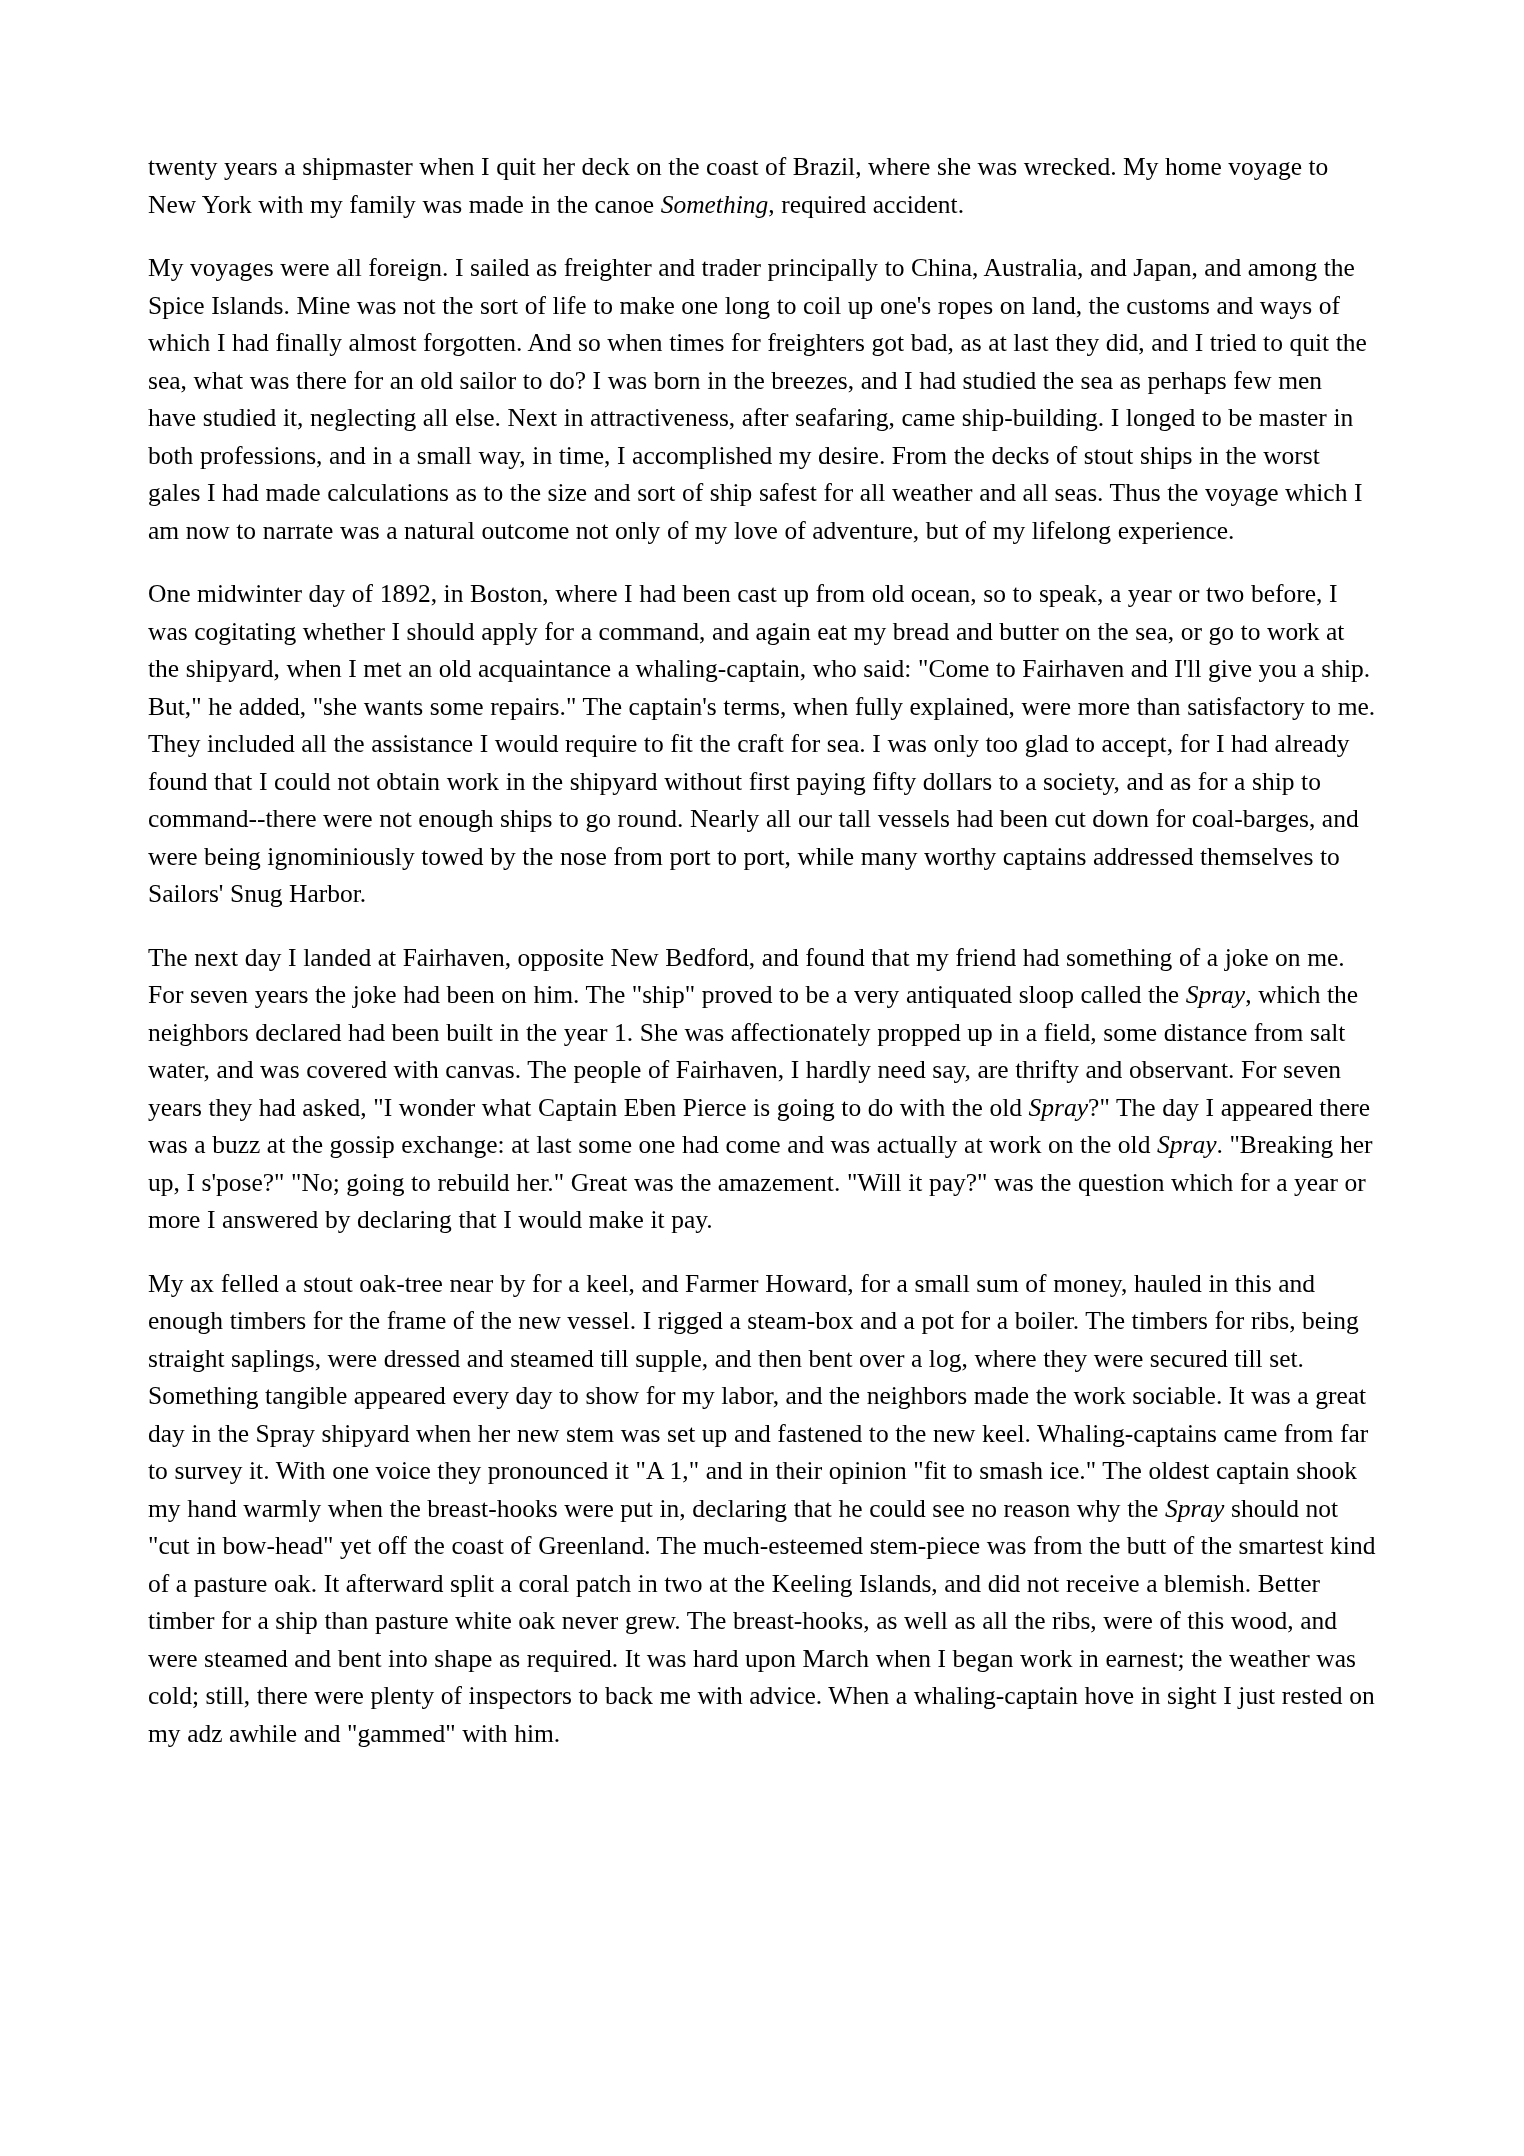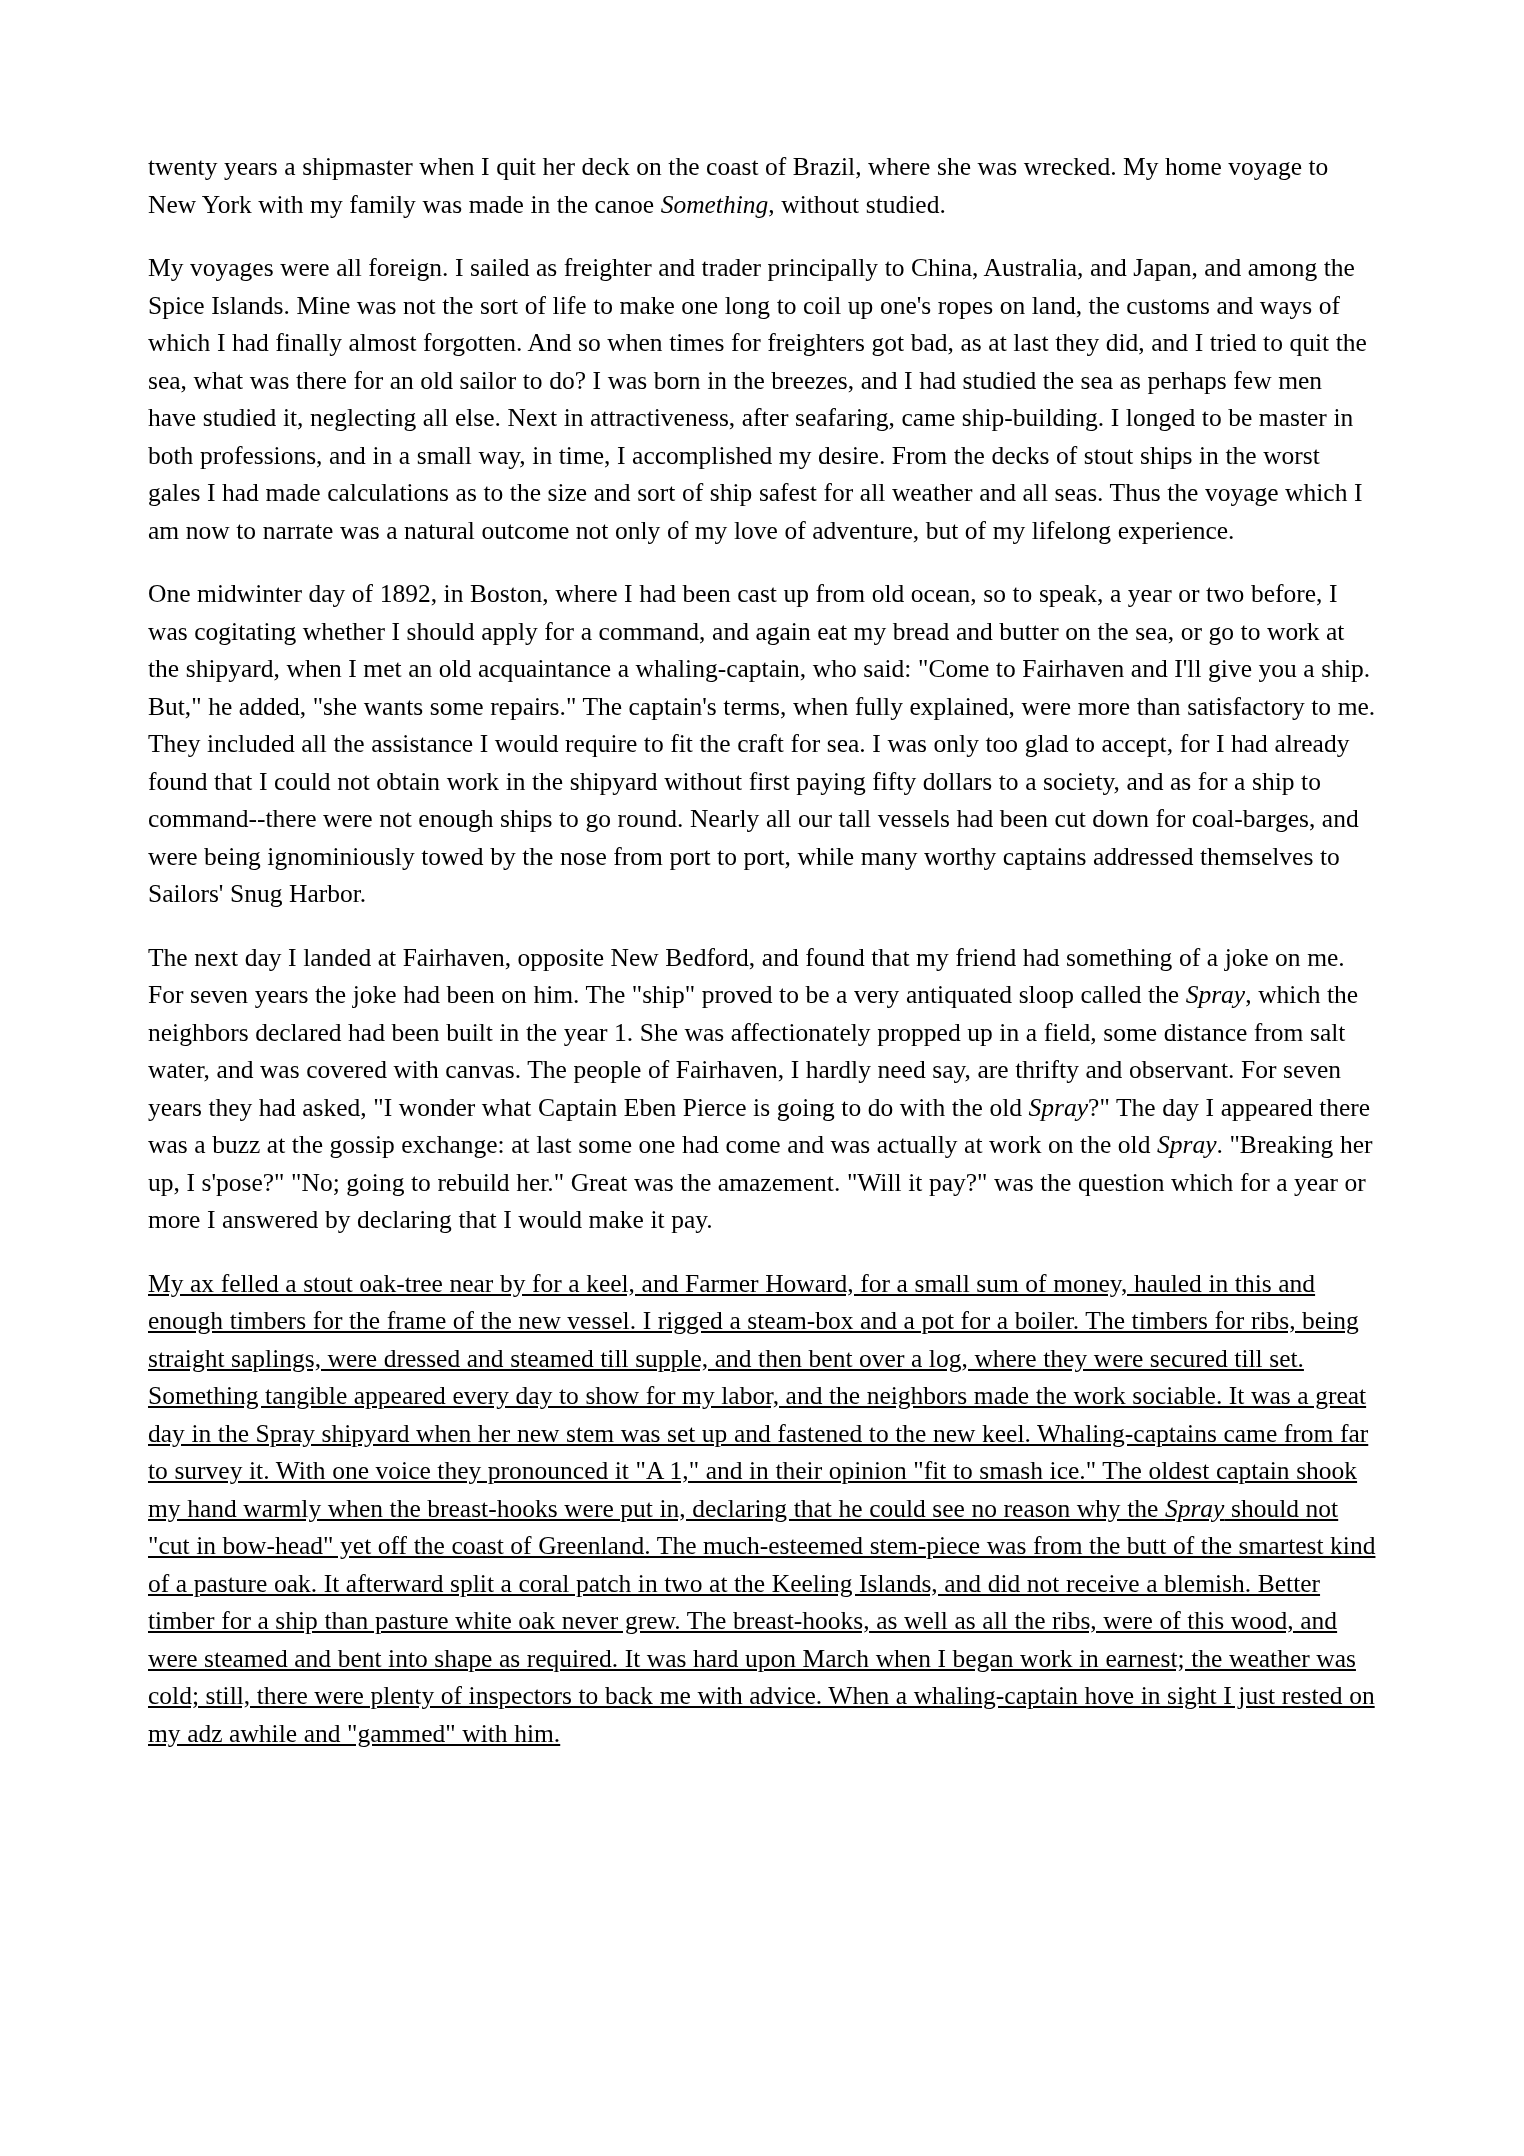--- a/index.html
+++ b/index.html
@@ -23,30 +23,29 @@
   .body-text p {
     margin: 0 0 26px 0;
     font-size: 25.5px;
     line-height: 37.5px;
     text-align: left;
     text-indent: 0;
     word-spacing: 0.2px;
   }
   .body-text p:last-child {
     margin-bottom: 0;
-    text-decoration: underline;
   }
   .body-text em {
     font-style: italic;
   }
 </style>
 </head>
 <body>
 
 <div class="page">
   <div class="body-text">
-      <p><span>twenty years a shipmaster when I quit her deck on the coast of Brazil, where she was wrecked. My home voyage to New York with my family was made in the canoe </span><em>Something</em><span>, without studied.</span></p>
+      <p><span>twenty years a shipmaster when I quit her deck on the coast of Brazil, where she was wrecked. My home voyage to New York with my family was made in the canoe </span><em>Something</em><span>, required accident.</span></p>
       <p><span>My voyages were all foreign. I sailed as freighter and trader principally to China, Australia, and Japan, and among the Spice Islands. Mine was not the sort of life to make one long to coil up one's ropes on land, the customs and ways of which I had finally almost forgotten. And so when times for freighters got bad, as at last they did, and I tried to quit the sea, what was there for an old sailor to do? I was born in the breezes, and I had studied the sea as perhaps few men have studied it, neglecting all else. Next in attractiveness, after seafaring, came ship-building. I longed to be master in both professions, and in a small way, in time, I accomplished my desire. From the decks of stout ships in the worst gales I had made calculations as to the size and sort of ship safest for all weather and all seas. Thus the voyage which I am now to narrate was a natural outcome not only of my love of adventure, but of my lifelong experience.</span></p>
       <p><span>One midwinter day of 1892, in Boston, where I had been cast up from old ocean, so to speak, a year or two before, I was cogitating whether I should apply for a command, and again eat my bread and butter on the sea, or go to work at the shipyard, when I met an old acquaintance a whaling-captain, who said: "Come to Fairhaven and I'll give you a ship. But," he added, "she wants some repairs." The captain's terms, when fully explained, were more than satisfactory to me. They included all the assistance I would require to fit the craft for sea. I was only too glad to accept, for I had already found that I could not obtain work in the shipyard without first paying fifty dollars to a society, and as for a ship to command--there were not enough ships to go round. Nearly all our tall vessels had been cut down for coal-barges, and were being ignominiously towed by the nose from port to port, while many worthy captains addressed themselves to Sailors' Snug Harbor.</span></p>
       <p><span>The next day I landed at Fairhaven, opposite New Bedford, and found that my friend had something of a joke on me. For seven years the joke had been on him. The "ship" proved to be a very antiquated sloop called the </span><em>Spray</em><span>, which the neighbors declared had been built in the year 1. She was affectionately propped up in a field, some distance from salt water, and was covered with canvas. The people of Fairhaven, I hardly need say, are thrifty and observant. For seven years they had asked, "I wonder what Captain Eben Pierce is going to do with the old </span><em>Spray</em><span>?" The day I appeared there was a buzz at the gossip exchange: at last some one had come and was actually at work on the old </span><em>Spray</em><span>. "Breaking her up, I s'pose?" "No; going to rebuild her." Great was the amazement. "Will it pay?" was the question which for a year or more I answered by declaring that I would make it pay.</span></p>
       <p><span>My ax felled a stout oak-tree near by for a keel, and Farmer Howard, for a small sum of money, hauled in this and enough timbers for the frame of the new vessel. I rigged a steam-box and a pot for a boiler. The timbers for ribs, being straight saplings, were dressed and steamed till supple, and then bent over a log, where they were secured till set. Something tangible appeared every day to show for my labor, and the neighbors made the work sociable. It was a great day in the Spray shipyard when her new stem was set up and fastened to the new keel. Whaling-captains came from far to survey it. With one voice they pronounced it "A 1," and in their opinion "fit to smash ice." The oldest captain shook my hand warmly when the breast-hooks were put in, declaring that he could see no reason why the </span><em>Spray</em><span> should not "cut in bow-head" yet off the coast of Greenland. The much-esteemed stem-piece was from the butt of the smartest kind of a pasture oak. It afterward split a coral patch in two at the Keeling Islands, and did not receive a blemish. Better timber for a ship than pasture white oak never grew. The breast-hooks, as well as all the ribs, were of this wood, and were steamed and bent into shape as required. It was hard upon March when I began work in earnest; the weather was cold; still, there were plenty of inspectors to back me with advice. When a whaling-captain hove in sight I just rested on my adz awhile and "gammed" with him.</span></p>
     </div>
 </div>
 
 </body></html>

